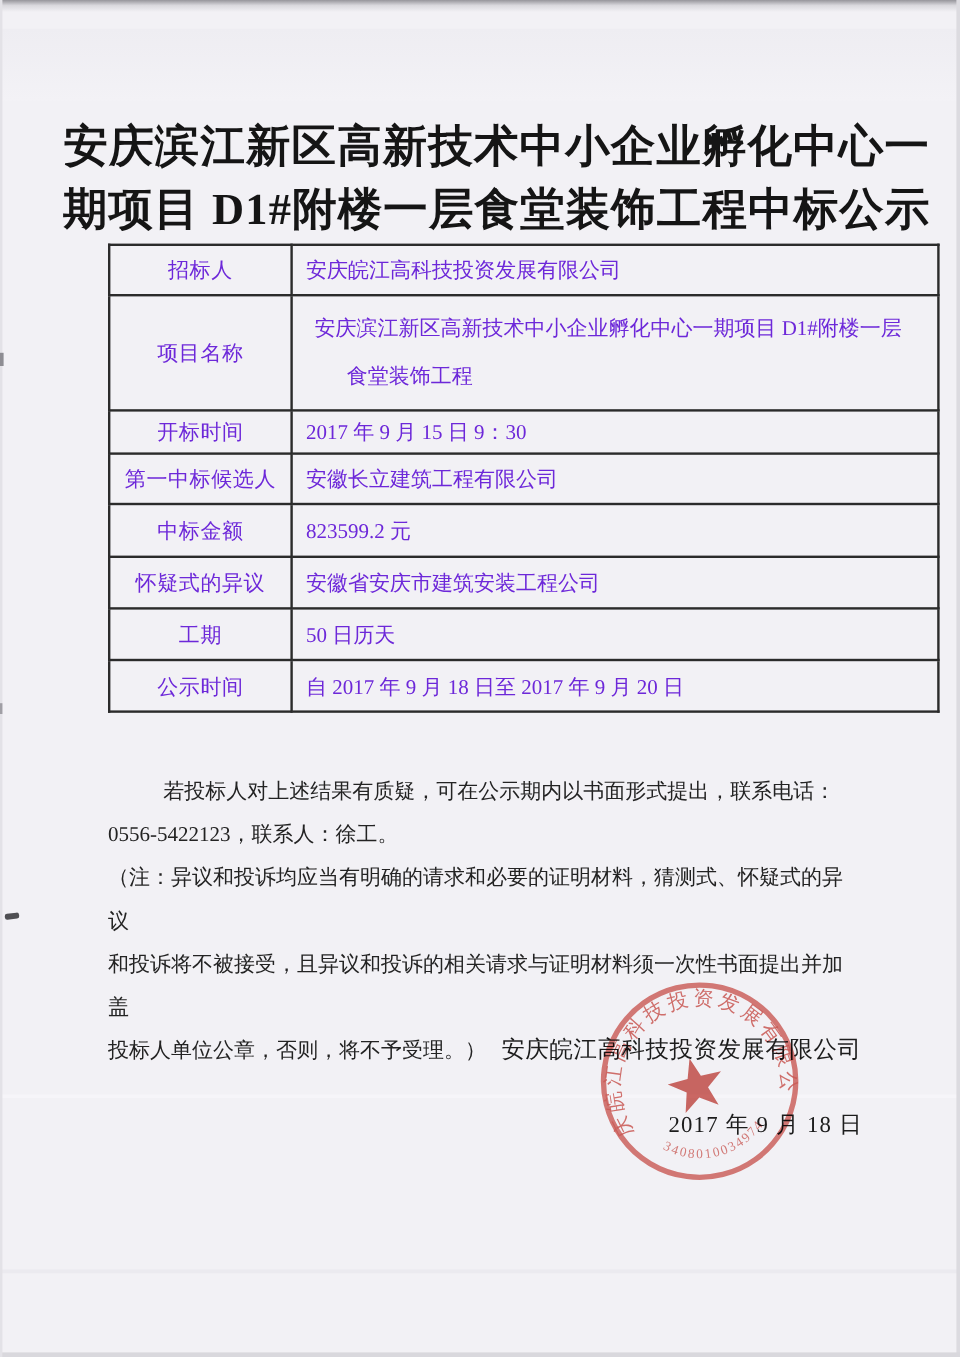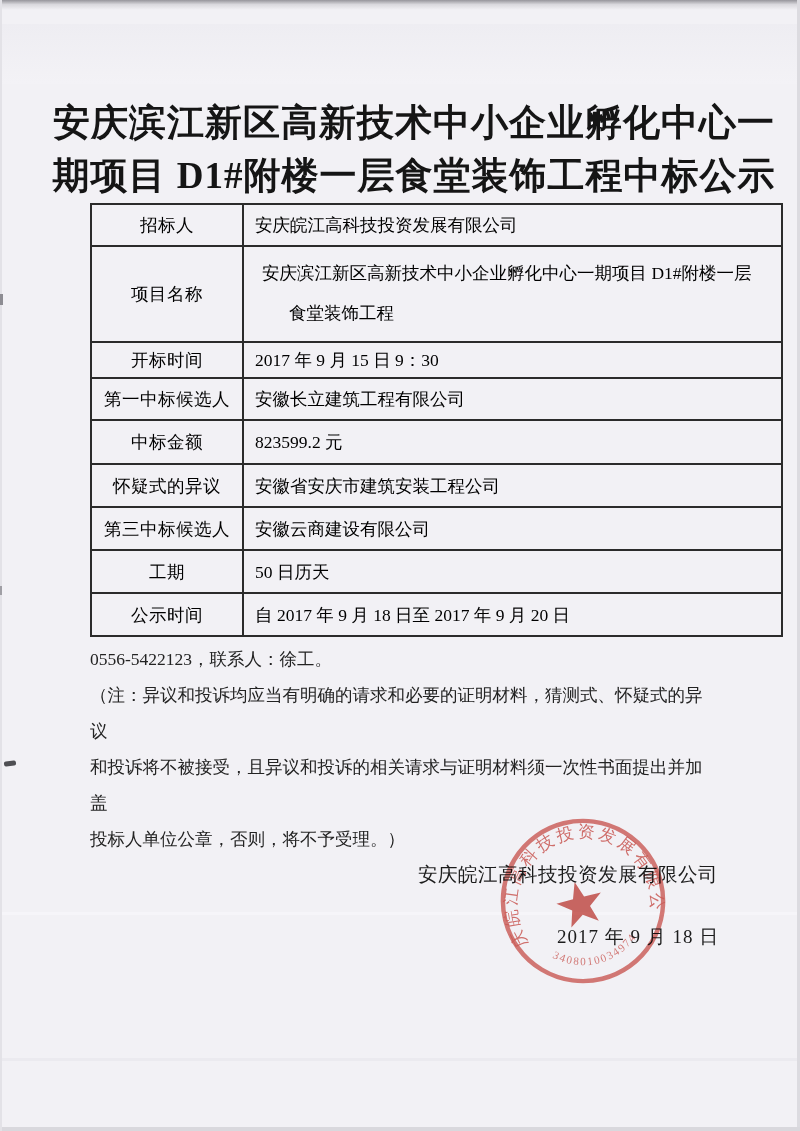--- a/index.html
+++ b/index.html
@@ -29,21 +29,21 @@
     text-align:center;transform:translateX(14px);
     font-weight:bold;font-size:37px;line-height:53px;letter-spacing:1px;
     color:#151515;
   }
   table.doc{
     position:absolute;left:90px;top:203px;width:693px;
     border-collapse:collapse;table-layout:fixed;
   }
   table.doc td{
     border:2px solid #2b2b2b;
-    font-size:17.5px;color:#000000;vertical-align:middle;
+    font-size:17.5px;color:#6d28d9;vertical-align:middle;
   }
   td.lbl{width:148px;text-align:center;letter-spacing:.5px;}
   td.val{padding-left:11px;}
   td.val2{padding:6px 0 8px 4px;line-height:40px;}
   .pname1{display:block;white-space:nowrap;text-indent:14px;}
   .pname2{display:block;margin-left:41px;}
 
   .para{
     position:absolute;left:90px;top:641px;width:626px;
     font-size:17.5px;line-height:36px;color:#232323;
@@ -101,35 +101,32 @@
     </tr>
     <tr style="height:44px;">
       <td class="lbl">中标金额</td>
       <td class="val">823599.2 元</td>
     </tr>
     <tr style="height:43px;">
       <td class="lbl">怀疑式的异议</td>
       <td class="val">安徽省安庆市建筑安装工程公司</td>
     </tr>
     <tr style="height:43px;">
-      <td class="lbl">第三中标候选人</td>
-      <td class="val">安徽云商建设有限公司</td>
-    </tr>
-    <tr style="height:43px;">
       <td class="lbl">工期</td>
       <td class="val">50 日历天</td>
     </tr>
     <tr style="height:43px;">
       <td class="lbl">公示时间</td>
       <td class="val">自 2017 年 9 月 18 日至 2017 年 9 月 20 日</td>
     </tr>
   </tbody>
 </table>
 
 <div class="para">
+  <div class="indent">若投标人对上述结果有质疑，可在公示期内以书面形式提出，联系电话：</div>
   <div>0556-5422123，联系人：徐工。</div>
   <div>（注：异议和投诉均应当有明确的请求和必要的证明材料，猜测式、怀疑式的异议</div>
   <div>和投诉将不被接受，且异议和投诉的相关请求与证明材料须一次性书面提出并加盖</div>
   <div>投标人单位公章，否则，将不予受理。）</div>
 </div>
 
 <div class="sig-company">安庆皖江高科技投资发展有限公司</div>
 <div class="sig-date">2017 年 9 月 18 日</div>
 
 <div class="stamp">

